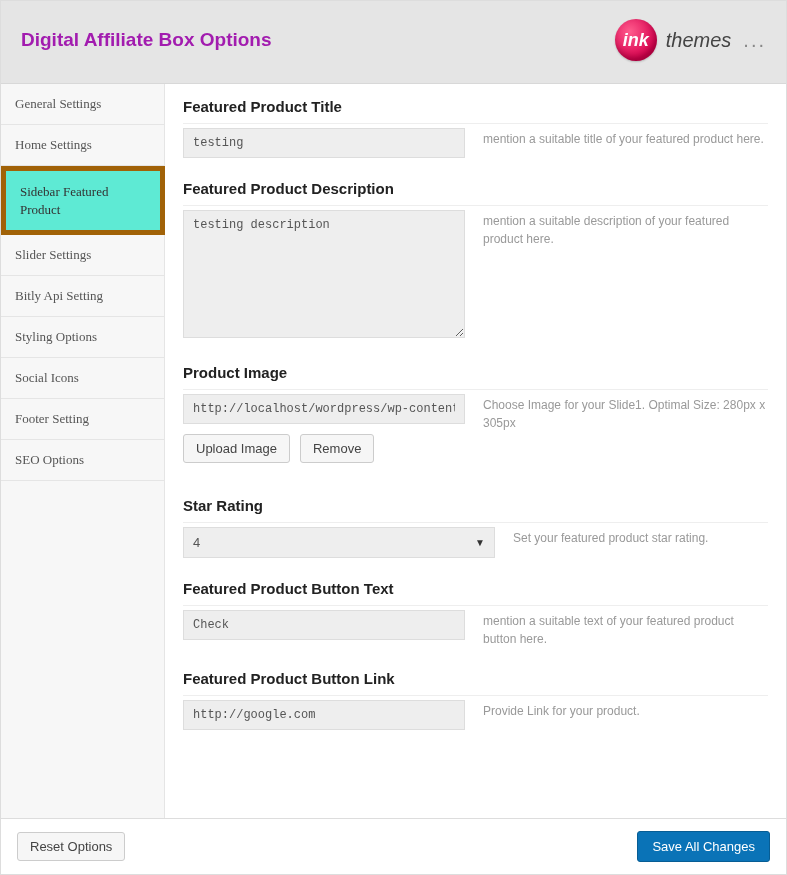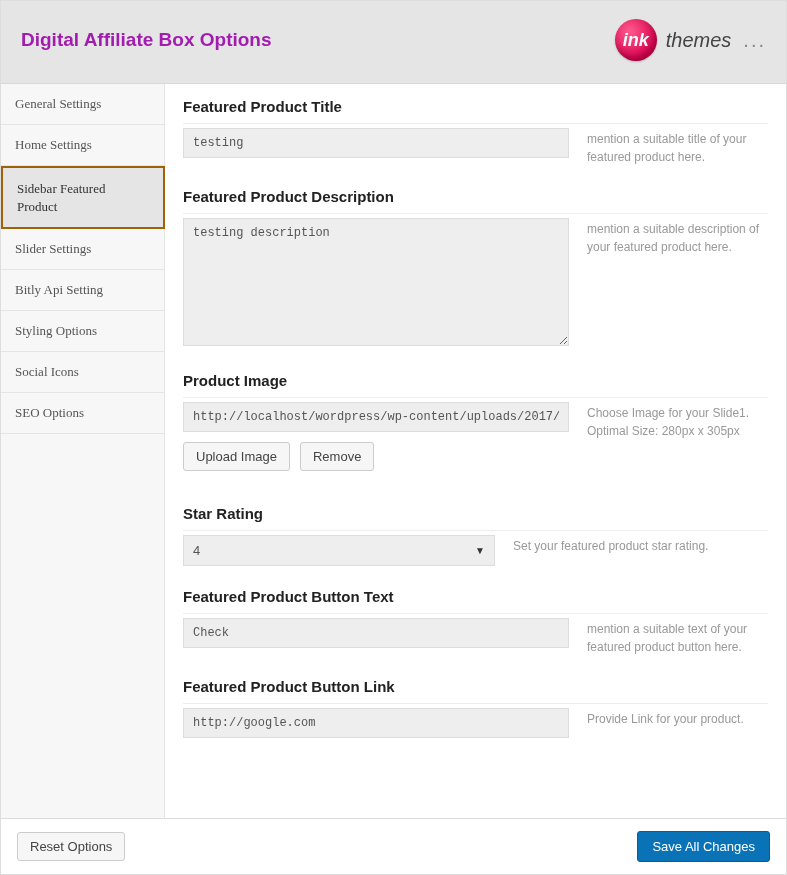--- a/index.html
+++ b/index.html
@@ -76,22 +76,22 @@
   }
   .sidebar-item {
     padding: 12px 14px;
     font-size: 13px;
     color: #555;
     border-bottom: 1px solid #e5e5e5;
     cursor: pointer;
     font-family: Georgia, serif;
   }
   .sidebar-item.active {
-    background: #e5e5e5;
-    border: 2px solid #a16207;
+    background: #5eead4;
+    border: 5px solid #a16207;
     color: #333;
     position: relative;
     margin-right: -1px;
     line-height: 1.35;
   }
   .main {
     flex: 1;
     padding: 14px 18px 10px 18px;
     overflow: hidden;
   }
@@ -105,21 +105,21 @@
     padding-bottom: 8px;
     border-bottom: 1px solid #eee;
     margin-bottom: 4px;
   }
   .row {
     display: flex;
     gap: 18px;
     align-items: flex-start;
   }
   .control-col {
-    width: 386px;
+    width: 282px;
     flex-shrink: 0;
   }
   .desc-col {
     flex: 1;
     font-size: 12px;
     color: #999;
     line-height: 1.5;
     padding-top: 2px;
   }
   input[type=text], textarea, .select-box {
@@ -195,20 +195,21 @@
 
   <div class="body">
     <div class="sidebar">
       <div class="sidebar-item">General Settings</div>
       <div class="sidebar-item">Home Settings</div>
       <div class="sidebar-item active">Sidebar Featured Product</div>
       <div class="sidebar-item">Slider Settings</div>
       <div class="sidebar-item">Bitly Api Setting</div>
       <div class="sidebar-item">Styling Options</div>
       <div class="sidebar-item">Social Icons</div>
+      <div class="sidebar-item">Footer Setting</div>
       <div class="sidebar-item">SEO Options</div>
     </div>
 
     <div class="main">
 
       <div class="section">
         <div class="section-heading">Featured Product Title</div>
         <div class="row">
           <div class="control-col">
             <input type="text" value="testing" style="">

